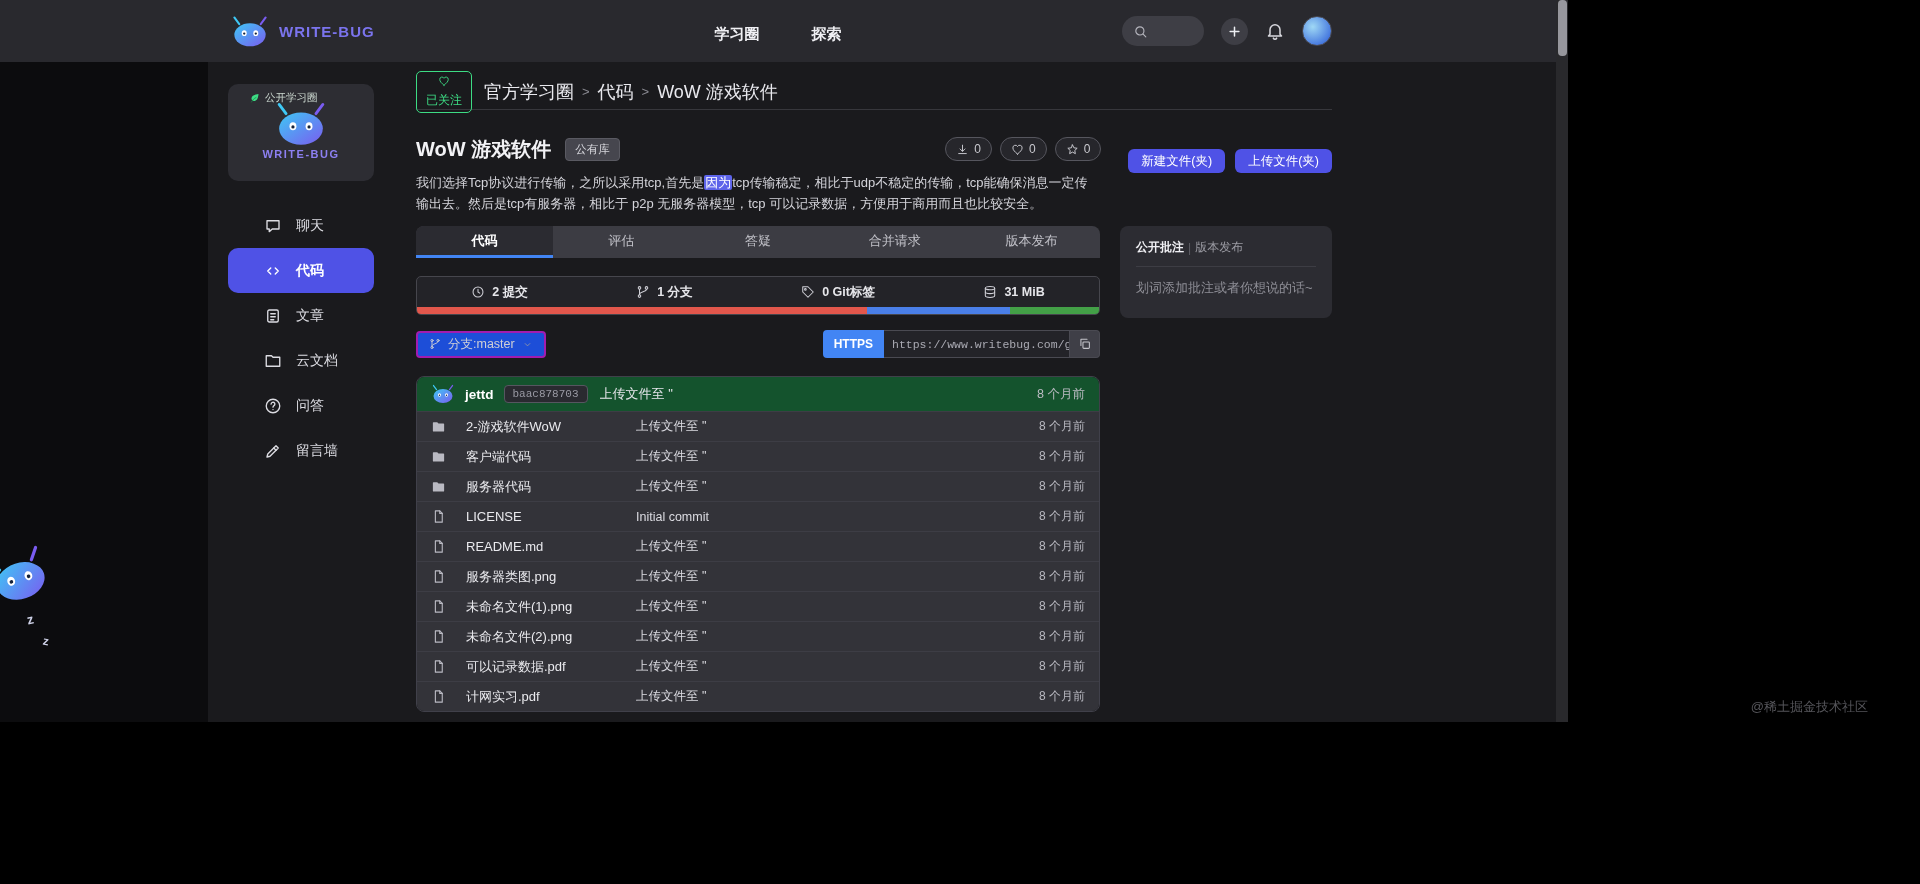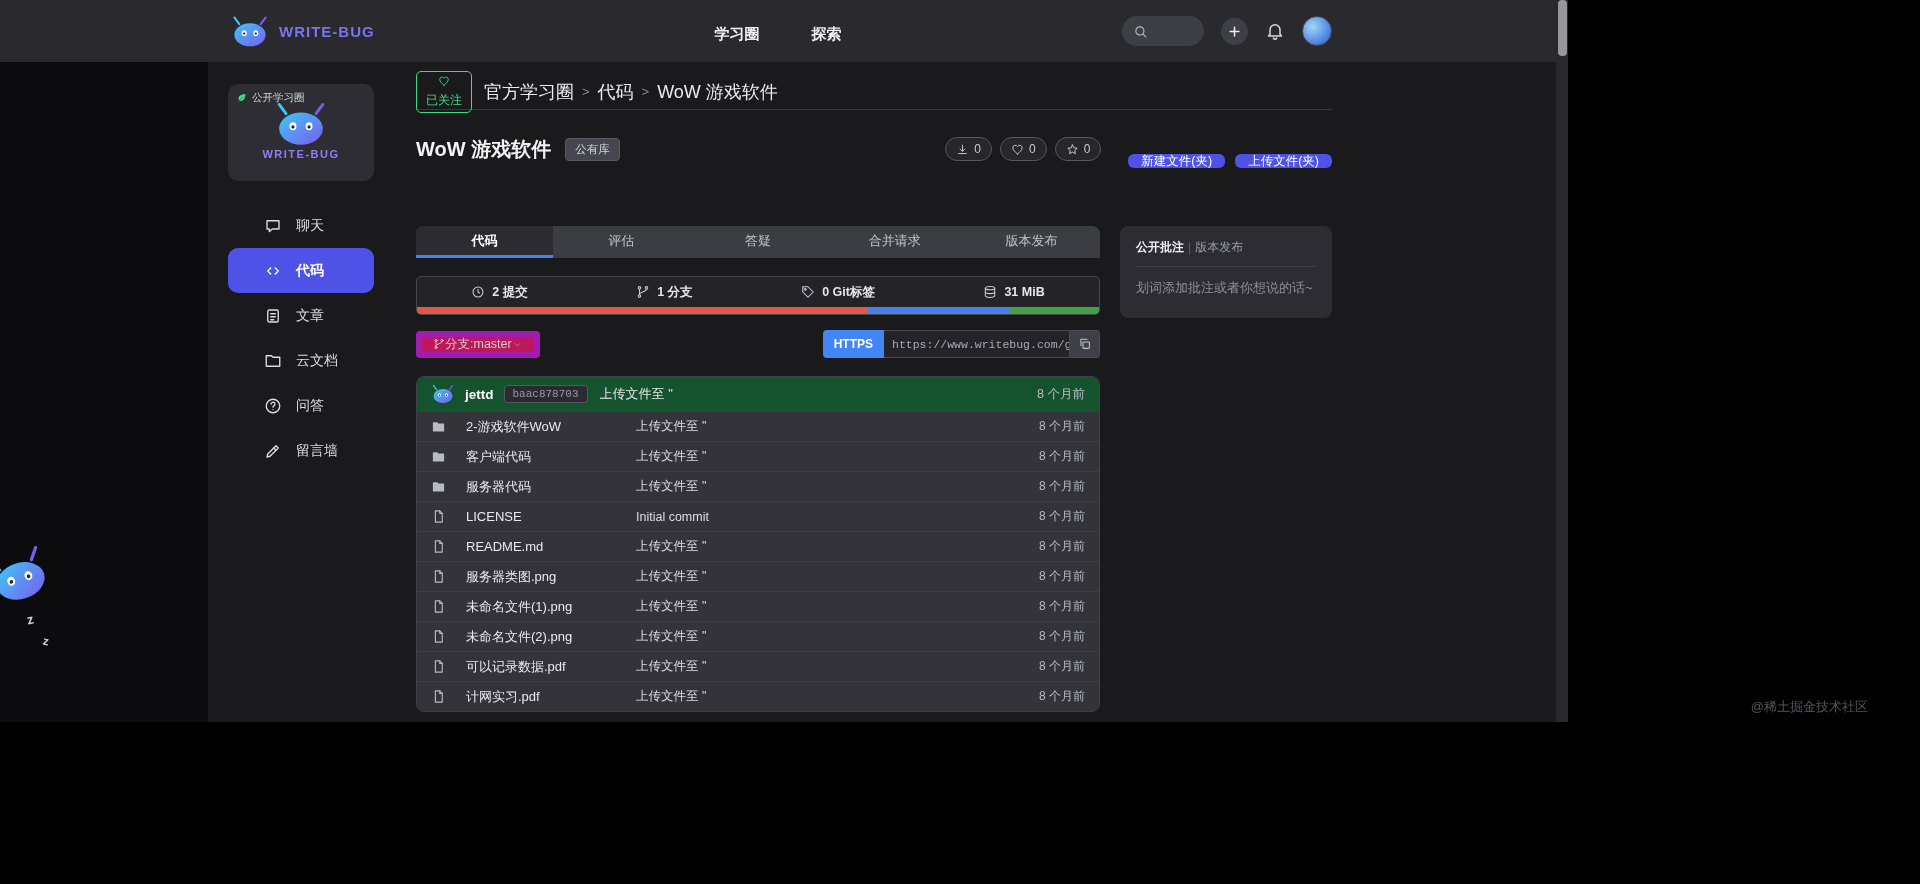--- a/index.html
+++ b/index.html
@@ -21,21 +21,21 @@
   .searchbox { width:82px; height:30px; border-radius:15px; background:#3e3e45; display:flex; align-items:center; padding-left:11px; color:#b6b6be; cursor:text; }
   .searchbox .ic { width:15px; height:15px; }
   .plus-btn { width:27px; height:27px; border-radius:50%; background:#3e3e45; color:#eceef2; display:flex; align-items:center; justify-content:center; cursor:pointer; }
   .plus-btn .ic { width:15px; height:15px; }
   .bell-btn { width:20px; height:20px; color:#d8d8de; cursor:pointer; }
   .avatar { width:30px; height:30px; border-radius:50%; border:1px solid #4a4a52;
     background:radial-gradient(circle at 35% 35%, #9fd8f5, #4a7de0 70%, #2a4ab0); cursor:pointer; }
 
   
   .side-card { position:absolute; left:228px; top:84px; width:146px; height:97px; background:#2d2d33; border-radius:10px; padding-top:7px; }
-  .card-badge { display:flex; align-items:center; gap:4px; font-size:10.5px; color:#ccd8d0; padding-left:8px; }
+  .card-badge { display:flex; align-items:center; gap:4px; font-size:10.5px; color:#ccd8d0; padding-left:21px; }
   .badge-leaf { width:12px; height:12px; }
   .card-robot { width:56px; height:46px; margin:-4px auto 0; }
   .card-brand { text-align:center; font-size:11px; font-weight:700; color:#8d80f2; letter-spacing:1.5px; margin-top:1px; }
   .side-menu { position:absolute; left:228px; top:203px; width:146px; }
   .menu-item { height:45px; display:flex; align-items:center; gap:14px; padding-left:36px; border-radius:10px; color:#dcdce2; font-size:14px; cursor:pointer; }
   .menu-item.active { background:var(--accent,#4f52e6); color:#fff; font-weight:700; }
   .mi-icon { width:18px; height:18px; flex:none; }
 
   
   .breadcrumb-row { position:absolute; left:416px; top:74px; width:916px; height:36px; display:flex; align-items:center; gap:12px; border-bottom:1px solid #37373c; }
@@ -45,41 +45,41 @@
   .bc-item { color:#e9e9ee; font-size:18px; cursor:pointer; }
   .bc-sep { color:#8a8a92; font-size:13px; }
 
   .title-row { position:absolute; left:416px; top:133px; width:916px; height:32px; display:flex; align-items:center; }
   .repo-title { font-size:20px; font-weight:700; color:#f2f2f5; }
   .vis-badge { margin-left:14px; background:#46464e; color:#d6d6dc; font-size:11.5px; padding:3px 9px; border-radius:4px; border:1px solid #5a5a62; }
   .counter-group { margin-left:auto; display:flex; gap:8px; }
   .counter-pill { display:flex; align-items:center; gap:5px; height:24px; padding:0 10px; border:1px solid #56565e; border-radius:12px; background:#26262b; color:#c9c9cf; font-size:12px; cursor:pointer; }
   .counter-pill .ic { width:13px; height:13px; }
   .action-group { margin-left:27px; display:flex; gap:10px; }
-  .btn-primary { background:var(--accent,#4f52e6); color:#fff; font-size:12.5px; height:14px; padding:0 13px; border-radius:6px; border:none; display:flex; align-items:center; cursor:pointer; font-family:inherit;margin-top:24px; }
+  .btn-primary { background:var(--accent,#4f52e6); color:#fff; font-size:12.5px; height:24px; padding:0 13px; border-radius:6px; border:none; display:flex; align-items:center; cursor:pointer; font-family:inherit;margin-top:24px; }
 
   .desc { position:absolute; left:416px; top:172px; width:684px; font-size:13px; line-height:21px; color:#d5d5db; }
   .desc .hl { background:#5d64ea; color:#fff; border-radius:2px; padding:0 1px; }
 
   
   .tabbar { position:absolute; left:416px; top:226px; width:684px; height:32px; display:flex; background:#3c3c43; border-radius:8px 8px 0 0; overflow:hidden; }
   .tab { flex:1; display:flex; align-items:center; justify-content:center; font-size:13px; color:#c2c2c9; border-bottom:3px solid transparent; cursor:pointer; }
   .tab.active { background:#2b2b31; color:#fff; border-bottom-color:var(--blue,#4285f4); font-weight:700; }
 
   
   .stats-box { position:absolute; left:416px; top:276px; width:684px; border:1px solid #46464d; border-radius:5px; overflow:hidden; background:#232328; }
   .stats-row { height:30px; display:flex; align-items:center; justify-content:space-around; }
   .stat { display:flex; align-items:center; gap:7px; color:#e6e6ea; font-size:12.5px; font-weight:700; }
   .stat .ic { width:14px; height:14px; color:#cfcfd6; }
   .lang-bar { height:7px; display:flex; }
   .lang-seg { height:100%; }
 
   
   .branch-row { position:absolute; left:416px; top:330px; width:684px; height:28px; display:flex; align-items:center; }
-  .branch-pill { display:flex; align-items:center; border:6px solid #a21caf; border-radius:4px; height:27px; padding:0 11px; color:#cfcfd5; font-size:12.5px; background:#be185d; cursor:pointer; }
+  .branch-pill { display:flex; align-items:center; gap:7px; border:2px solid #a21caf; border-radius:4px; height:27px; padding:0 11px; color:#cfcfd5; font-size:12.5px; background:#1d4ed8; cursor:pointer; }
   .branch-pill .ic { width:12px; height:12px; }
   .branch-pill .chev { width:11px; height:11px; color:#9a9aa2; }
   .clone-group { margin-left:auto; display:flex; height:28px; }
   .https-btn { background:var(--blue,#4285f4); color:#fff; font-size:12px; font-weight:700; display:flex; align-items:center; padding:0 11px; border-radius:4px 0 0 4px; cursor:pointer; }
   .clone-input { width:186px; background:#232328; border:1px solid #4a4a52; border-left:none; color:#a9a9b2; font-size:11.5px; font-family:"Liberation Mono",monospace; display:flex; align-items:center; padding:0 8px; white-space:nowrap; overflow:hidden; cursor:text; }
   .copy-btn { width:30px; background:#3f3f47; border:1px solid #4a4a52; border-left:none; border-radius:0 4px 4px 0; display:flex; align-items:center; justify-content:center; color:#c5c5cc; cursor:pointer; }
   .copy-btn .ic { width:14px; height:14px; }
 
   
   .file-table { position:absolute; left:416px; top:376px; width:684px; border-radius:8px; overflow:hidden; border:1px solid #40404a; }
@@ -303,20 +303,21 @@
           </span>
     <span class="cnt">0</span>
   </div>
       </div>
     <div class="action-group">
       <button class="btn-primary">新建文件(夹)</button>
       <button class="btn-primary">上传文件(夹)</button>
     </div>
   </div>
 
+  <p class="desc"><span>我们选择Tcp协议进行传输，之所以采用tcp,首先是</span><span class="hl">因为</span><span>tcp传输稳定，相比于udp不稳定的传输，tcp能确保消息一定传输出去。然后是tcp有服务器，相比于 p2p 无服务器模型，tcp 可以记录数据，方便用于商用而且也比较安全。</span></p>
 
   <div class="tabbar" id="tabbar">
       <div class="tab active">代码</div>
       <div class="tab">评估</div>
       <div class="tab">答疑</div>
       <div class="tab">合并请求</div>
       <div class="tab">版本发布</div>
     </div>
 
   <div class="stats-box">

